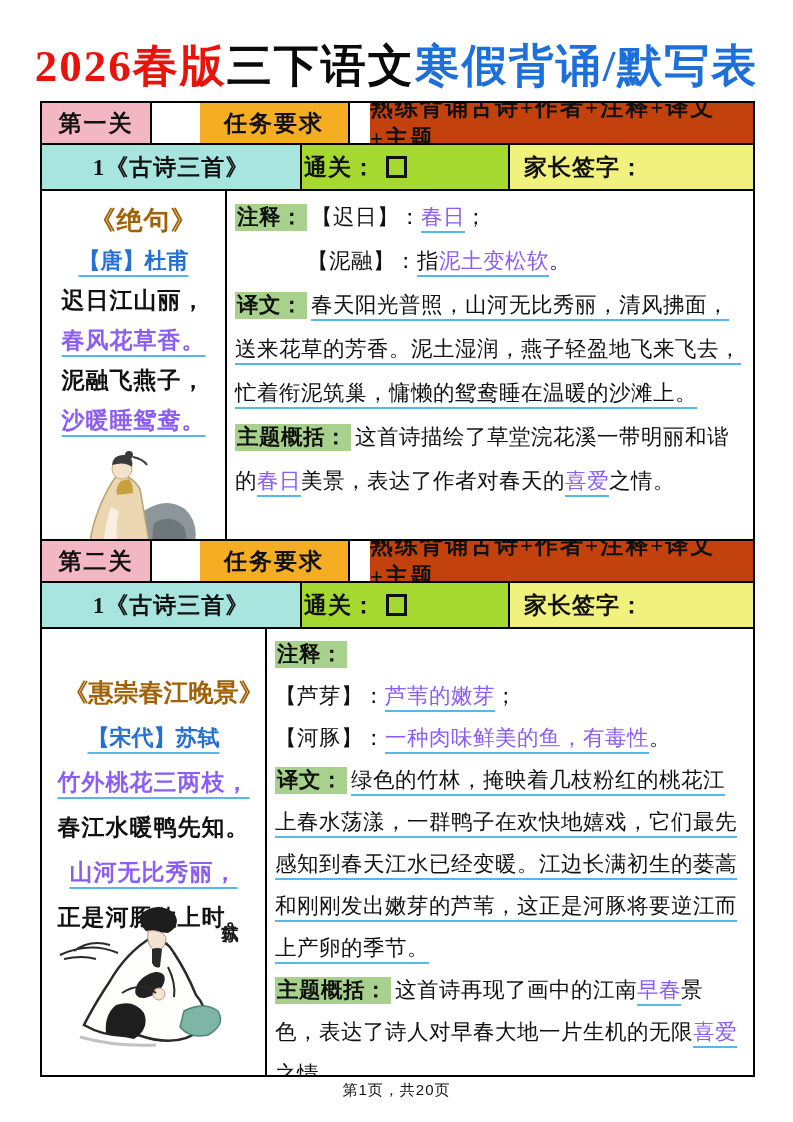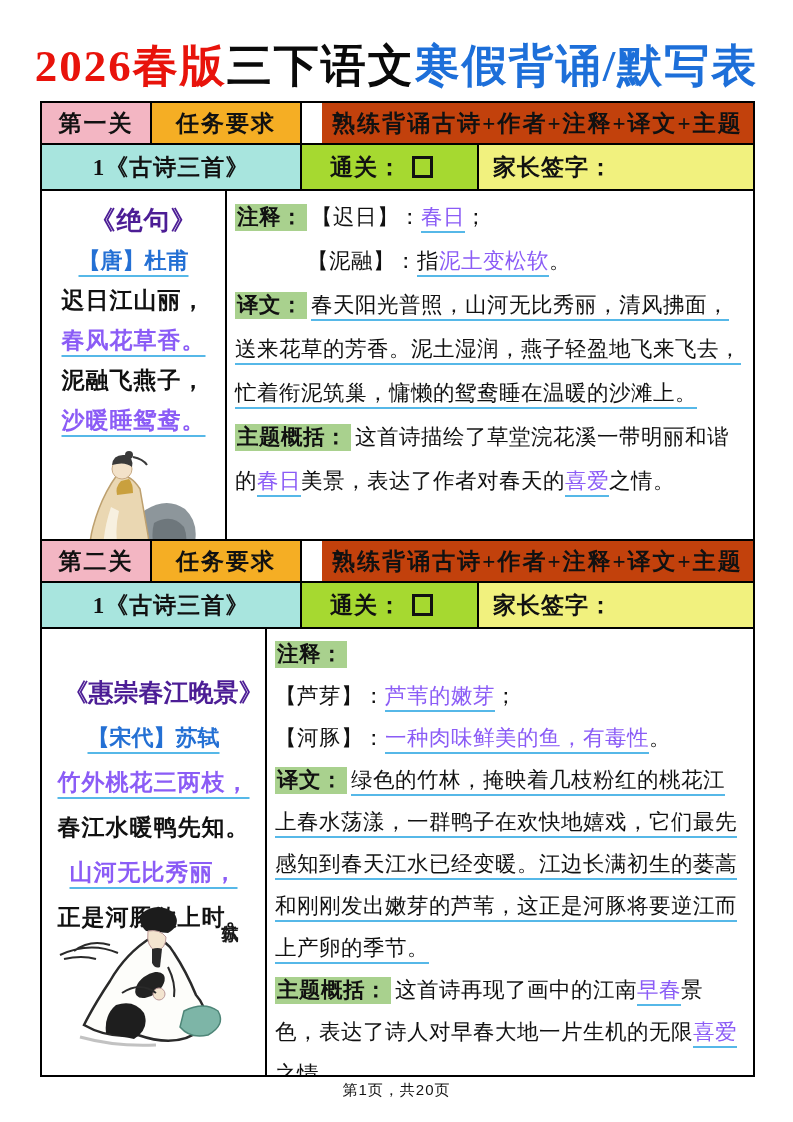--- a/index.html
+++ b/index.html
@@ -18,27 +18,27 @@
   .sheet { margin:9px 0 0 40px; width:715px; border:2px solid #000; background:#fff; }
   .row  { display:flex; border-bottom:2px solid #000; }
   .row:last-child { border-bottom:none; }
   .cell { border-right:2px solid #000; overflow:hidden; }
   .cell:last-child { border-right:none; }
 
   .hdr  { height:42px; }
   .hdr .cell { display:flex; align-items:center; justify-content:center;
                font-size:23px; font-weight:600; letter-spacing:2px; }
   .c-stage { width:110px; background:#f3b6c3; }
-  .c-task  { width:150px; background:#f5ae24; }
+  .c-task  { width:150px; background:#f5ae24;margin-left:48px; }
   .c-req   { flex:1; background:#c2410c;margin-left:20px; }
 
   .sub { height:46px; }
   .sub .cell { display:flex; align-items:center; font-size:23px; font-weight:600; letter-spacing:1px; }
   .c-lesson { width:260px; background:#a8e5de; justify-content:center; }
-  .c-pass   { width:177px; background:#a6d930; padding-left:28px; }
+  .c-pass   { width:208px; background:#a6d930; padding-left:2px; }
   .c-sign   { flex:1; background:#f1f17e; padding-left:14px; }
   .checkbox { display:inline-block; width:21px; height:22px; border:3px solid #111;
               margin-left:10px; background:transparent; }
 
   .content1 { height:350px; }
   .content2 { height:446px; }
   .poemcell  { text-align:center; padding-top:10px; position:relative; }
   .content1 .poemcell { width:185px; }
   .content2 .poemcell { width:225px; padding-top:42px; }
   .textcell  { flex:1; padding:4px 8px 0 8px; }
@@ -56,21 +56,21 @@
 
   
   .sg-hl  { background:#a9d18e; padding:1px 4px 2px 2px; margin-right:4px; font-weight:600; }
   .sg-b   { color:#111; }
   .sg-bu  { color:#111; text-decoration:underline; text-decoration-color:#56b8e8;
             text-underline-offset:7px; text-decoration-thickness:2px; }
   .sg-r   { color:#8b5cf6; text-decoration:underline; text-decoration-color:#56b8e8;
             text-underline-offset:7px; text-decoration-thickness:2px; }
   .sg-blu { color:#2470d4; text-decoration:underline; text-decoration-color:#56b8e8;
             text-underline-offset:7px; text-decoration-thickness:2px; }
-  .sg-rp  { color:#4c1d95;padding-left:20px; }
+  .sg-rp  { color:#a16207;padding-left:20px; }
 
   .figure-wrap { margin-top:6px; }
   .sushi-wrap  { position:absolute; bottom:2px; left:14px; }
 
   
   .footer { text-align:center; font-size:15px; margin-top:4px; letter-spacing:1px;
             font-family:"Liberation Sans", sans-serif; }
 </style>
 </head>
 <body>

